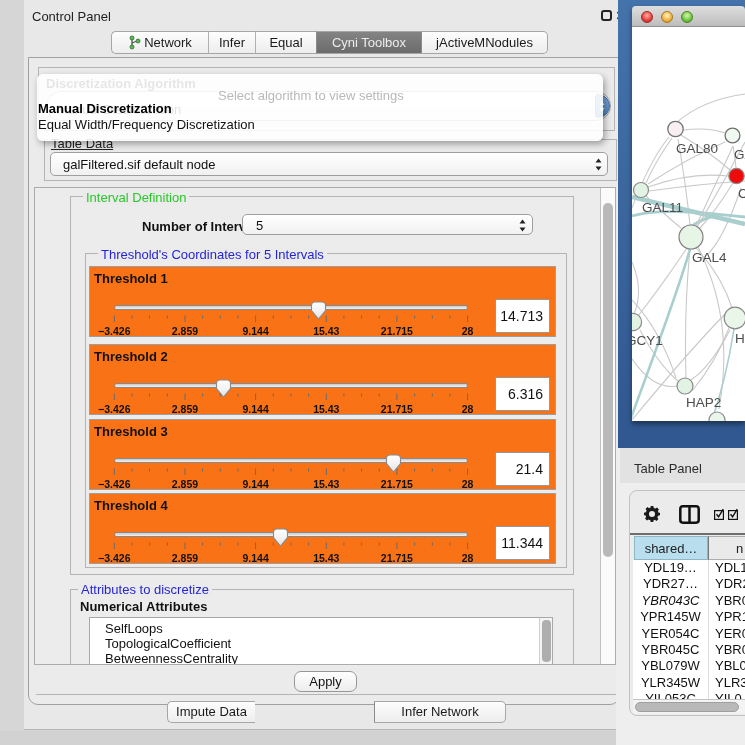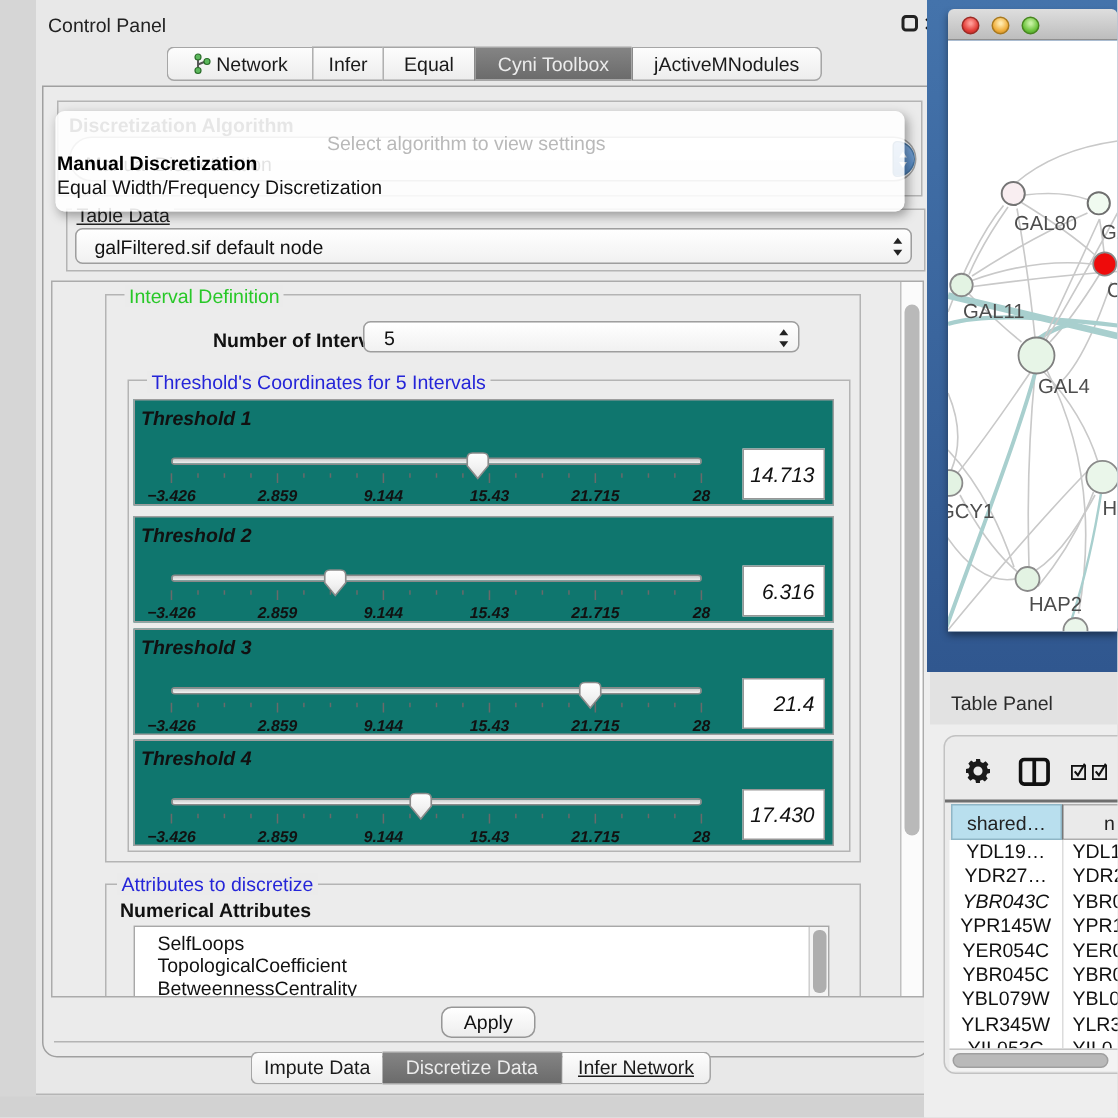--- a/index.html
+++ b/index.html
@@ -24,21 +24,21 @@
 
   .group { position:absolute; border:1px solid #b4b4b4; }
   .gtitle { position:absolute; font-size:13px; background:#ebebeb; padding:0 3px; white-space:nowrap; }
 
   .combo { position:absolute; background:linear-gradient(#ffffff,#f1f1f1); border:1px solid #9e9e9e;
            border-radius:5px; font-size:13px; color:#111; }
 
   
   #scrollpane { left:5px; top:129px; width:582px; height:478px; border:1px solid #ababab; background:#ececec; overflow:hidden; }
 
-  .tbox { position:absolute; left:65px; width:467px; height:71px; border:1px solid #9e9e9e; background:#0f766e;font-style:italic; }
+  .tbox { position:absolute; left:65px; width:467px; height:71px; border:1px solid #9e9e9e; background:#f97316; }
   .tbox .tt { position:absolute; left:4px; top:4px; font-weight:bold; font-size:13px; color:#111; }
   .track { position:absolute; left:24px; top:38px; width:354px; height:5px; border:1px solid #898989;
            border-radius:2.5px; background:linear-gradient(#cacaca,#f2f2f2); }
   .vbox { position:absolute; left:405px; top:32px; width:55px; height:34px; background:#fff;
           border:1px solid #979797; font-size:14px; color:#111; text-align:right; line-height:32px; padding-right:6px; }
   .ticks { position:absolute; left:0; top:48px; }
   .slabels { position:absolute; top:58px; font-size:10.5px; font-weight:bold; color:#111; }
   .slabels span { position:absolute; transform:translateX(-50%); white-space:nowrap; }
   .thumb { position:absolute; top:34px; width:17px; height:19px; }
 
@@ -292,21 +292,21 @@
             <line x1="377.6" y1="0.5" x2="377.6" y2="7" stroke="#6a6a6a" stroke-width="1"></line>
           </svg>
           <div class="slabels" style="left:0; width:440px; height:12px;">
             <span style="left:24.3px;">−3.426</span>
             <span style="left:95.0px;">2.859</span>
             <span style="left:165.6px;">9.144</span>
             <span style="left:236.3px;">15.43</span>
             <span style="left:306.9px;">21.715</span>
             <span style="left:377.6px;">28</span>
           </div>
-          <div class="vbox">17.430</div>
+          <div class="vbox">11.344</div>
         </div>
 
       <div class="group" style="left:35px; top:401px; width:504px; height:85px;"></div>
       <div class="gtitle" style="left:43px; top:394px; color:#2525d8;">Attributes to discretize</div>
       <div style="position:absolute; left:45px; top:411px; font-size:13px; font-weight:bold; color:#111;">Numerical Attributes</div>
       <div style="position:absolute; left:54px; top:429px; width:464px; height:60px; background:#fff; border:1px solid #a8a8a8;">
         <div style="position:absolute; left:15px; top:3px; font-size:13px; color:#111;">SelfLoops</div>
         <div style="position:absolute; left:15px; top:18px; font-size:13px; color:#111;">TopologicalCoefficient</div>
         <div style="position:absolute; left:15px; top:33px; font-size:13px; color:#111;">BetweennessCentrality</div>
         <div style="position:absolute; right:0; top:0; width:13px; height:60px; border-left:1px solid #cfcfcf; background:#f4f4f4;">
@@ -326,22 +326,21 @@
 
     <div id="popup" class="abs">
       <div style="position:absolute; left:181px; top:14px; font-size:13px; color:#b9b9b9;">Select algorithm to view settings</div>
       <div style="position:absolute; left:1px; top:27px; font-size:13px; font-weight:bold; color:#000;">Manual Discretization</div>
       <div style="position:absolute; left:1px; top:43px; font-size:13px; color:#111;">Equal Width/Frequency Discretization</div>
     </div>
   </div>
 
   <div class="abs" style="left:143px; top:701px; width:325px; height:22px;">
     <div class="seg abs" style="left:0; width:88px; height:22px; line-height:20px; border-left:1px solid #a6a6a6; border-radius:5px 0 0 5px;">Impute Data</div>
-    <div class="seg dark abs" style="left:88px; width:119px; height:22px; line-height:20px;">Discretize Data</div>
-    <div class="seg abs" style="left:207px; width:100px; height:22px; line-height:20px; border-left:1px solid #8a8a8a; border-right:1px solid #a6a6a6; border-radius:0 5px 5px 0;text-decoration:underline;">Infer Network</div>
+    <div class="seg abs" style="left:207px; width:132px; height:22px; line-height:20px; border-left:1px solid #8a8a8a; border-right:1px solid #a6a6a6; border-radius:0 5px 5px 0;">Infer Network</div>
   </div>
 
   <div class="abs" style="left:604px; top:57px; width:1px; height:648px; background:#cccccc;"></div>
   <div class="abs" style="left:605px; top:353px; width:4px; height:7px; background:#999999; border-radius:2px;"></div>
 </div>
 
 <div class="abs" style="left:0; top:731px; width:617px; height:14px; background:#d2d2d2;"></div>
 
 <div id="rbg" class="abs"></div>
 

